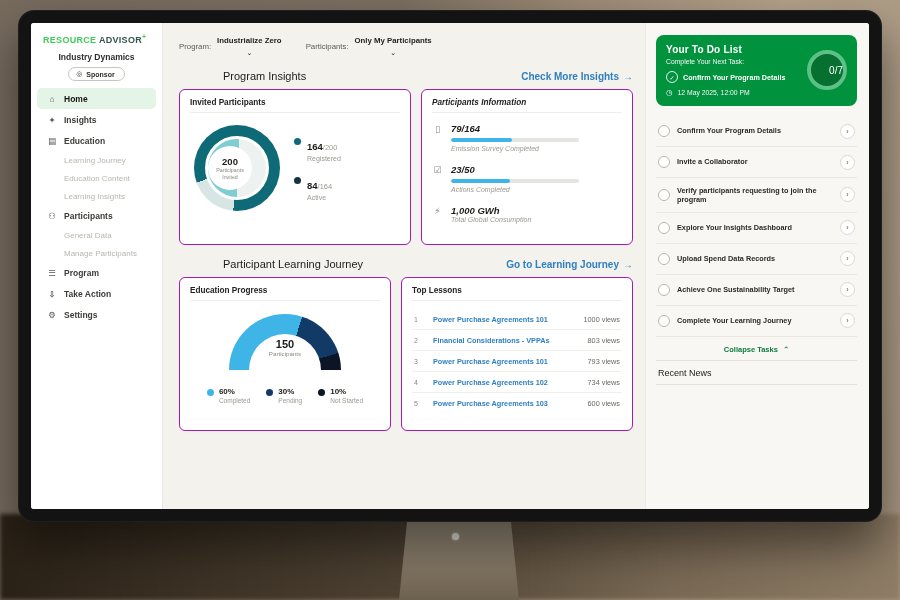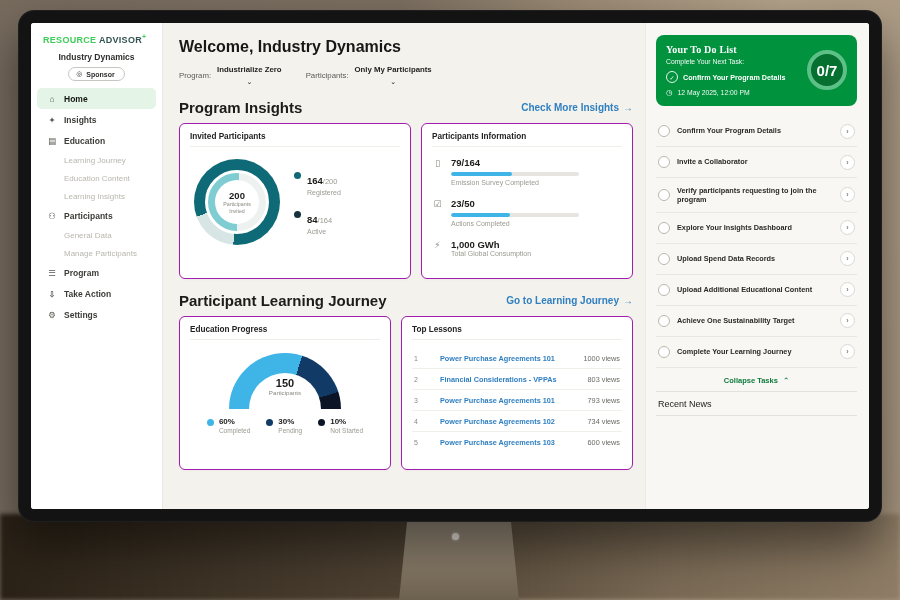--- a/index.html
+++ b/index.html
@@ -37,36 +37,36 @@
 
   
   .main{flex:1;min-width:0;padding:13px 12px 0 16px;box-sizing:border-box;}
   .welcome{font-size:16px;font-weight:700;color:#171715;margin:2px 0 9px;}
   .filters{display:flex;align-items:center;gap:6px;font-size:7.8px;color:#5c5b56;}
   .filter-select{display:flex;align-items:center;gap:4px;font-size:7.8px;font-weight:700;color:#232321;
                  background:none;border:none;padding:0;font-family:inherit;cursor:pointer;flex-direction:column;}
   .caret{font-size:7px;color:#444;}
   .fgap{width:12px;}
   .section-row{display:flex;justify-content:space-between;align-items:center;margin:13px 0 7px;}
-  .section-title{font-size:15px;font-weight:700;color:#1c1c1a;}
+  .section-title{font-size:11px;font-weight:400;color:#1c1c1a;margin-left:44px;}
   .section-link{font-size:10px;font-weight:700;color:#2f7fc1;display:flex;gap:4px;align-items:center;
                 text-decoration:none;cursor:pointer;}
   .cards-row{display:flex;gap:10px;}
   .card{background:#fff;border:1px solid #a21caf;border-radius:6px;padding:8px 10px;box-sizing:border-box;
         box-shadow:0 1px 2px rgba(0,0,0,.03);overflow:hidden;}
   .card-title{font-size:8.2px;font-weight:700;color:#222;padding-bottom:5px;border-bottom:1px solid #efeee9;margin-bottom:8px;}
   #card-invited{flex:1.05;height:156px;}
-  #card-info{flex:.95;height:156px;}
+  #card-info{flex:.95;height:156px;font-style:italic;}
   #card-edu{flex:.95;height:154px;}
   #card-lessons{flex:1.05;height:154px;}
 
   .donut-wrap{display:flex;align-items:center;gap:14px;padding:4px 0 0 4px;}
   .donut-outer{width:86px;height:86px;border-radius:50%;display:flex;align-items:center;justify-content:center;flex-shrink:0;}
   .donut-mid{width:64px;height:64px;border-radius:50%;border:3px solid #fff;box-sizing:border-box;
-             display:flex;align-items:center;justify-content:center;}
+             display:flex;align-items:center;}
   .donut-center{width:44px;height:44px;border-radius:50%;background:#fff;display:flex;flex-direction:column;
                 align-items:center;justify-content:center;text-align:center;}
   .donut-val{font-size:9.5px;font-weight:700;color:#1b1b19;}
   .donut-lbl{font-size:5.3px;color:#8a897f;line-height:1.3;width:34px;}
   .legend{display:flex;flex-direction:column;gap:13px;}
   .legend-item{display:flex;gap:6px;align-items:flex-start;}
   .dot{width:7px;height:7px;border-radius:50%;margin-top:2px;flex-shrink:0;}
   .dot.teal{background:#0e6a76;}
   .dot.navy{background:#16323e;}
   .dot.blue{background:#3eb5e6;}
@@ -84,47 +84,47 @@
   .bar-fill{height:100%;background:#3eb5e6;border-radius:2px;}
   .stat-lbl{font-size:7px;color:#9a998f;}
 
   .gauge-zone{display:flex;flex-direction:column;align-items:center;}
   .gauge{position:relative;width:112px;height:57px;overflow:hidden;margin-top:5px;}
   .gauge-arc{position:absolute;left:0;top:0;width:112px;height:112px;border-radius:50%;}
   .gauge-hole{position:absolute;left:20px;top:20px;width:72px;height:72px;border-radius:50%;background:#fff;}
   .gauge-text{position:absolute;left:0;right:0;top:24px;text-align:center;}
   .gauge-val{font-size:11px;font-weight:700;color:#1b1b19;}
   .gauge-lbl{font-size:6.2px;color:#8a897f;}
-  .gauge-legend{display:flex;gap:16px;margin-top:7px;}
+  .gauge-legend{display:flex;gap:16px;margin-top:16px;}
   .gl-item{display:flex;gap:5px;align-items:flex-start;}
   .gl-pct{font-size:8px;font-weight:700;color:#1b1b19;}
   .gl-lbl{font-size:6.5px;color:#9a998f;margin-top:1px;}
 
   .lessons{display:flex;flex-direction:column;}
-  .lesson-row{display:flex;align-items:center;gap:18px;padding:5.5px 2px;border-bottom:1px solid #f0efe9;}
+  .lesson-row{display:flex;align-items:center;gap:11px;padding:5.5px 2px;border-bottom:1px solid #f0efe9;}
   .lesson-row:last-child{border-bottom:none;}
   .lesson-num{font-size:7px;color:#8b8a82;width:8px;flex-shrink:0;}
   .lesson-link{font-size:7.3px;font-weight:600;color:#2f7fc1;text-decoration:none;flex:1;
                white-space:nowrap;overflow:hidden;cursor:pointer;}
   .lesson-views{font-size:7.3px;color:#6b6a63;white-space:nowrap;}
 
   
   .rightpanel{width:224px;flex-shrink:0;background:#f8f7f3;border-left:1px solid #eceae4;
               padding:12px 12px 0 10px;box-sizing:border-box;display:flex;flex-direction:column;}
   .todo-card{position:relative;background:#00923d;border-radius:8px;padding:9px 10px;color:#fff;flex-shrink:0;}
-  .todo-title{font-size:10px;font-weight:700;letter-spacing:.2px;font-family:Liberation Serif, serif;}
+  .todo-title{font-size:10px;font-weight:700;letter-spacing:.2px;}
   .todo-sub{font-size:6.8px;margin-top:3px;opacity:.95;}
   .todo-next{display:flex;align-items:center;gap:5px;font-size:7.2px;font-weight:700;margin-top:6px;padding-right:48px;}
   .todo-check{width:10px;height:10px;border:1px solid rgba(255,255,255,.9);border-radius:50%;font-size:6px;
               display:flex;align-items:center;justify-content:center;flex-shrink:0;}
   .todo-due{display:flex;align-items:center;gap:5px;font-size:6.8px;margin-top:5px;opacity:.95;padding-right:48px;}
   .todo-clock{font-size:7.5px;}
   .todo-ring{position:absolute;right:10px;top:15px;width:40px;height:40px;border-radius:50%;
              border:4px solid #5dc087;background:#05702f;box-sizing:border-box;
-             display:flex;align-items:center;justify-content:center;font-size:15px;font-weight:700;}
+             display:flex;align-items:center;justify-content:flex-end;font-size:10px;font-weight:400;}
   .tasks{margin-top:10px;display:flex;flex-direction:column;}
   .task-row{display:flex;align-items:center;gap:7px;padding:7.5px 2px;border-bottom:1px solid #e8e7e1;cursor:pointer;}
   .task-check{width:10px;height:10px;border:1px solid #b9b8b0;border-radius:50%;flex-shrink:0;background:#fff;}
   .task-label{font-size:7.3px;font-weight:600;color:#2a2a27;flex:1;line-height:1.3;}
   .task-chevron{width:13px;height:13px;border:1px solid #d9d8d1;border-radius:50%;background:#fff;
                 display:flex;align-items:center;justify-content:center;font-size:7px;color:#4a4a45;flex-shrink:0;}
   .collapse-row{display:flex;justify-content:center;align-items:center;gap:5px;padding:8px 0 6px;
                 font-size:7.5px;font-weight:700;color:#0d7a3c;cursor:pointer;}
   .news-title{font-size:9px;font-weight:400;color:#1c1c1a;padding:7px 2px 6px;border-top:1px solid #e2e1da;
               border-bottom:1px solid #e2e1da;}
@@ -191,21 +191,20 @@
             <span>Take Action</span>
           </div>
           <div class="nav-item">
             <span class="nav-icon">⚙</span>
             <span>Settings</span>
           </div>
         </div>
       </div>
 
       <div class="main">
-        <div class="welcome">Welcome, Industry Dynamics</div>
 
         <div class="filters">
           <span>Program:</span>
           <button class="filter-select">
             <span>Industrialize Zero</span>
             <span class="caret">⌄</span>
           </button>
           <span class="fgap"></span>
           <span>Participants:</span>
           <button class="filter-select">
@@ -404,25 +403,20 @@
             <span class="task-label">Explore Your Insights Dashboard</span>
             <span class="task-chevron">›</span>
           </div>
           <div class="task-row">
             <span class="task-check"></span>
             <span class="task-label">Upload Spend Data Records</span>
             <span class="task-chevron">›</span>
           </div>
           <div class="task-row">
             <span class="task-check"></span>
-            <span class="task-label">Upload Additional Educational Content</span>
-            <span class="task-chevron">›</span>
-          </div>
-          <div class="task-row">
-            <span class="task-check"></span>
             <span class="task-label">Achieve One Sustainability Target</span>
             <span class="task-chevron">›</span>
           </div>
           <div class="task-row">
             <span class="task-check"></span>
             <span class="task-label">Complete Your Learning Journey</span>
             <span class="task-chevron">›</span>
           </div>
         </div>
 

